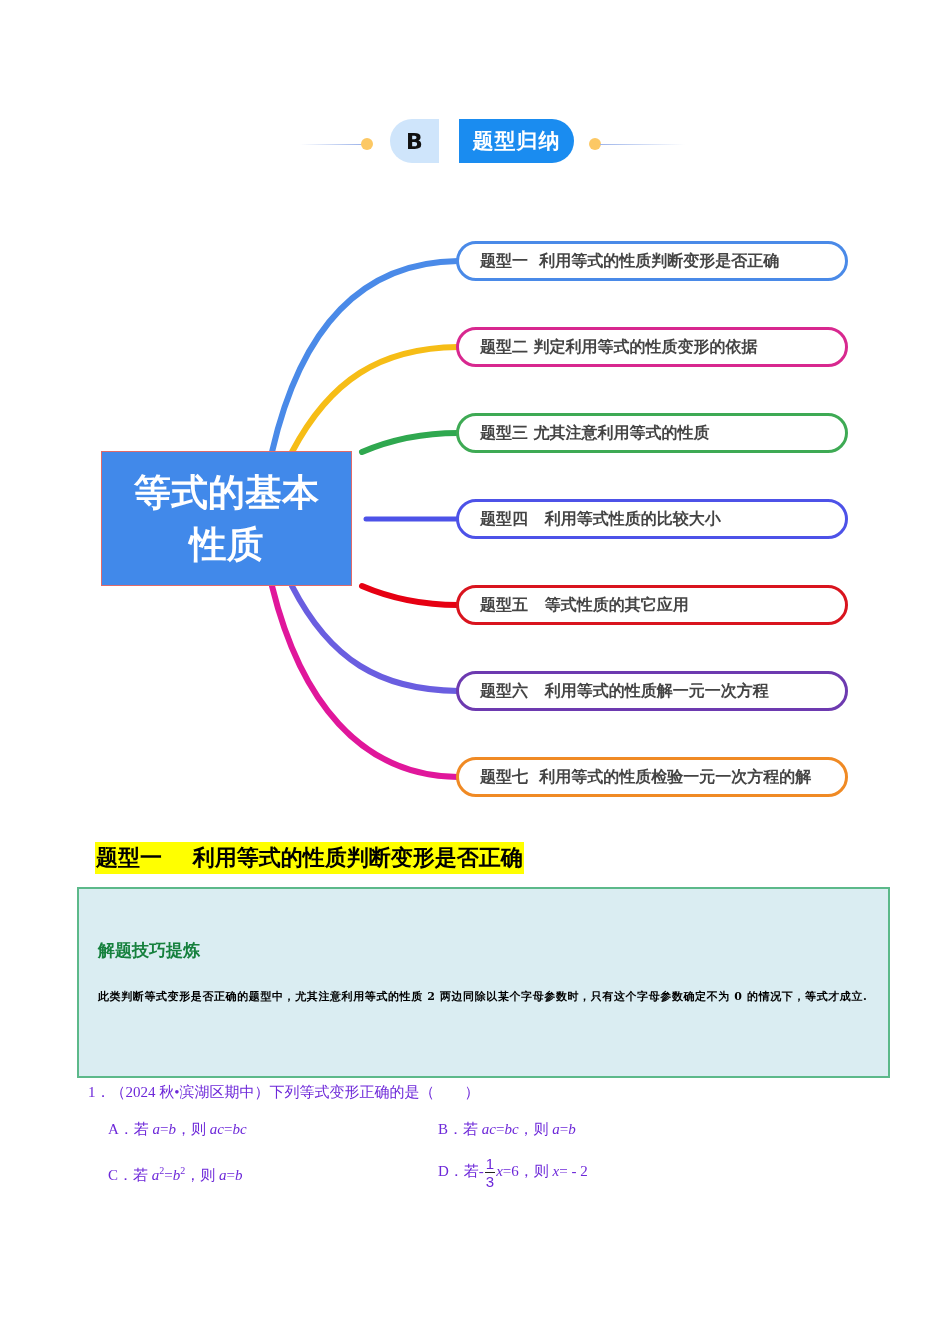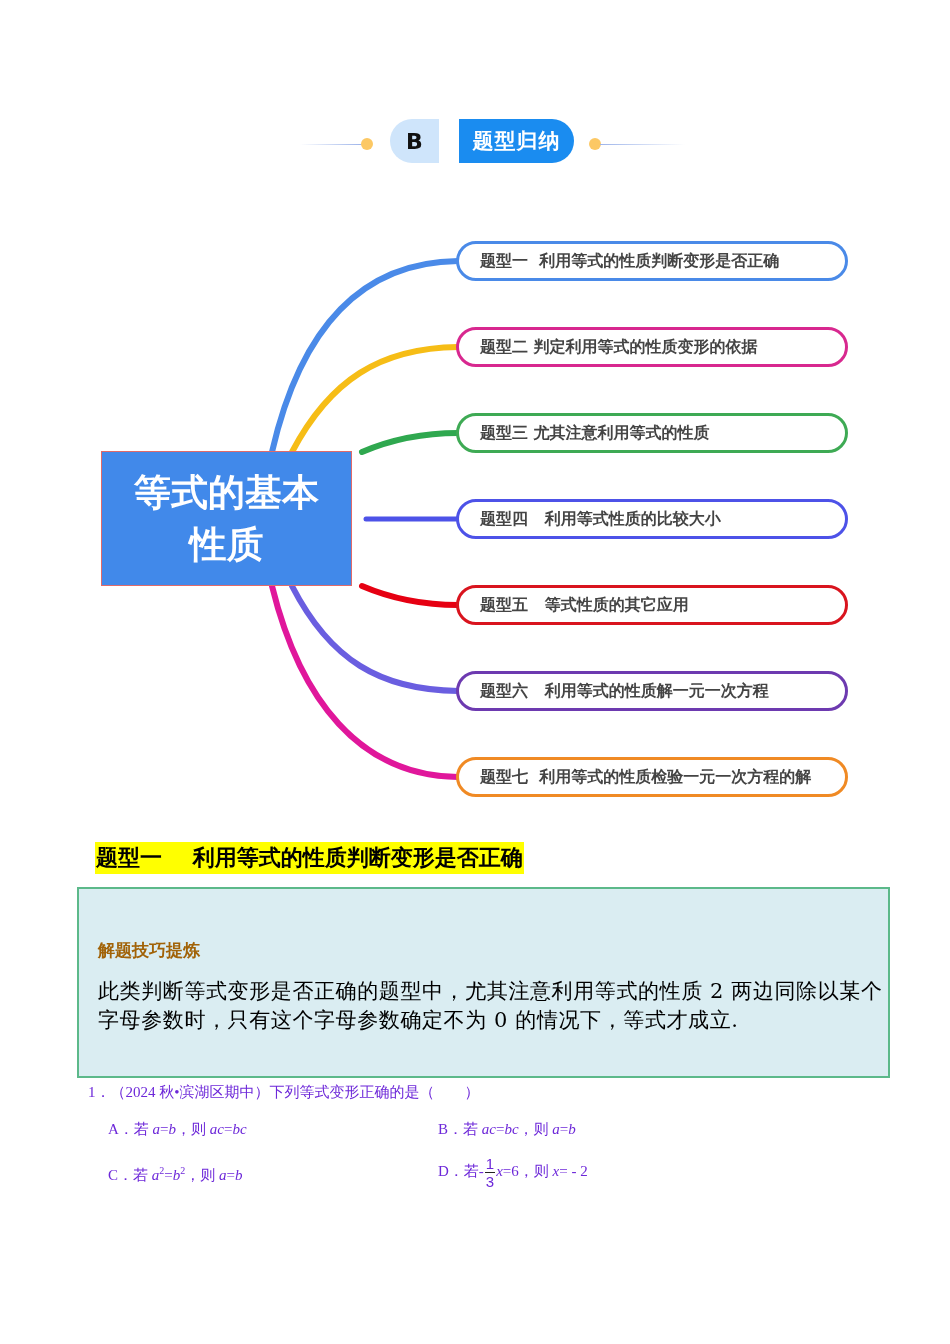--- a/index.html
+++ b/index.html
@@ -29,23 +29,23 @@
              color: #444; font-weight: bold; font-size: 16px; white-space: pre; }
 
     
     .hl-heading { position: absolute; left: 95px; top: 842px; background: #ffff00; color: #000;
                   font-weight: bold; font-size: 22px; line-height: 32px; padding: 0 1px; white-space: pre; }
 
     
     .tip-box { position: absolute; left: 77px; top: 887px; width: 813px; height: 191px; box-sizing: border-box;
                border: 2px solid #5cb98a; background: #daedf2; }
     .tip-title { position: absolute; left: 19px; top: 50px; font-family: "DejaVu Serif", serif; font-weight: bold;
-                 font-size: 17px; color: #a16207; }
+                 font-size: 17px; color: #15803d; }
     .tip-body { position: absolute; left: 19px; top: 88px; width: 790px; font-family: "DejaVu Serif", serif;
-                font-weight: normal; font-size: 21px; line-height: 29px; color: #000; letter-spacing: 0.6px; }
+                font-weight: bold; font-size: 11px; line-height: 40px; color: #000; letter-spacing: 0.6px; }
 
     
     .q { font-family: "Liberation Serif", serif; font-size: 15px; color: #6d28d9; position: absolute; white-space: pre; }
     .q i { font-style: italic; }
     .frac { display: inline-block; vertical-align: middle; text-align: center; font-family: "Liberation Sans", sans-serif;
             font-size: 15px; line-height: 17px; margin: 0 1px; }
     .frac .num { display: block; border-bottom: 1px solid #222; padding: 0 1px; }
     .frac .den { display: block; }
   </style>
 </head>

